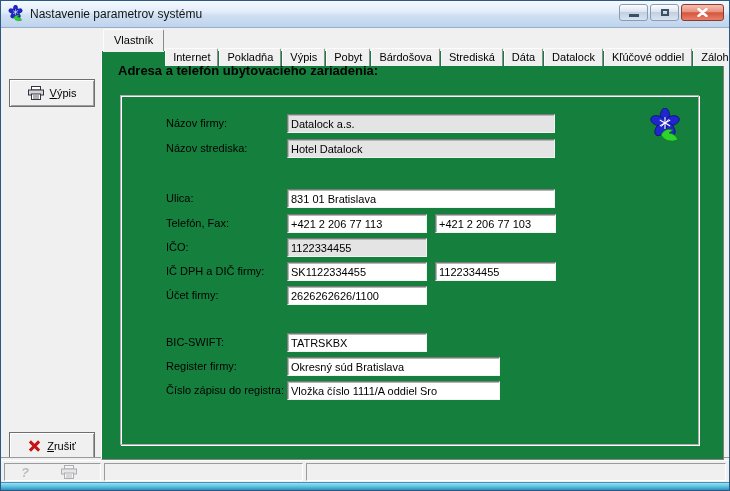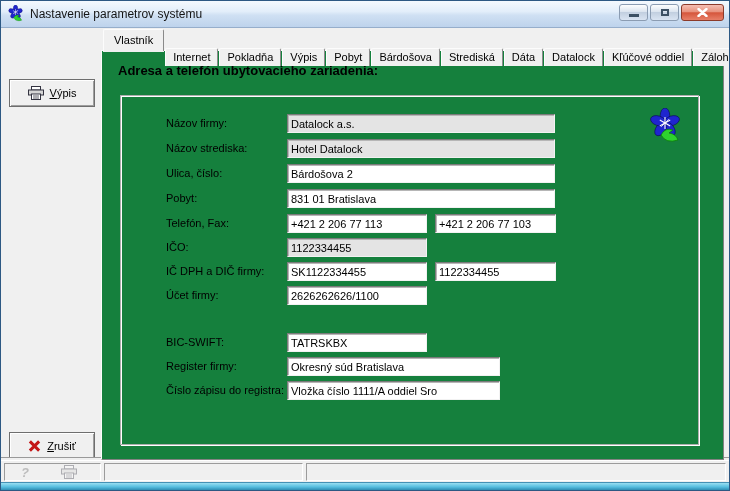--- a/index.html
+++ b/index.html
@@ -151,26 +151,22 @@
       <div class="groupbox">
 
         <div class="frow r0">
           <span class="flabel">Názov firmy:</span>
           <input class="finput f-full ro" readonly="" value="Datalock a.s." style="">
         </div>
         <div class="frow r1">
           <span class="flabel">Názov strediska:</span>
           <input class="finput f-full ro" readonly="" value="Hotel Datalock" style="">
         </div>
-        <div class="frow r2">
-          <span class="flabel">Ulica, číslo:</span>
-          <input class="finput f-full" value="Bárdošova 2" style="">
-        </div>
         <div class="frow r3">
-          <span class="flabel">Pobyt:</span>
+          <span class="flabel">Ulica:</span>
           <input class="finput f-full" value="831 01 Bratislava" style="">
         </div>
         <div class="frow r4">
           <span class="flabel">Telefón, Fax:</span>
           <input class="finput f-c1" value="+421 2 206 77 113" style="">
           <input class="finput f-c2" value="+421 2 206 77 103" style="">
         </div>
         <div class="frow r5">
           <span class="flabel">IČO:</span>
           <input class="finput f-c1 ro" readonly="" value="1122334455" style="">

